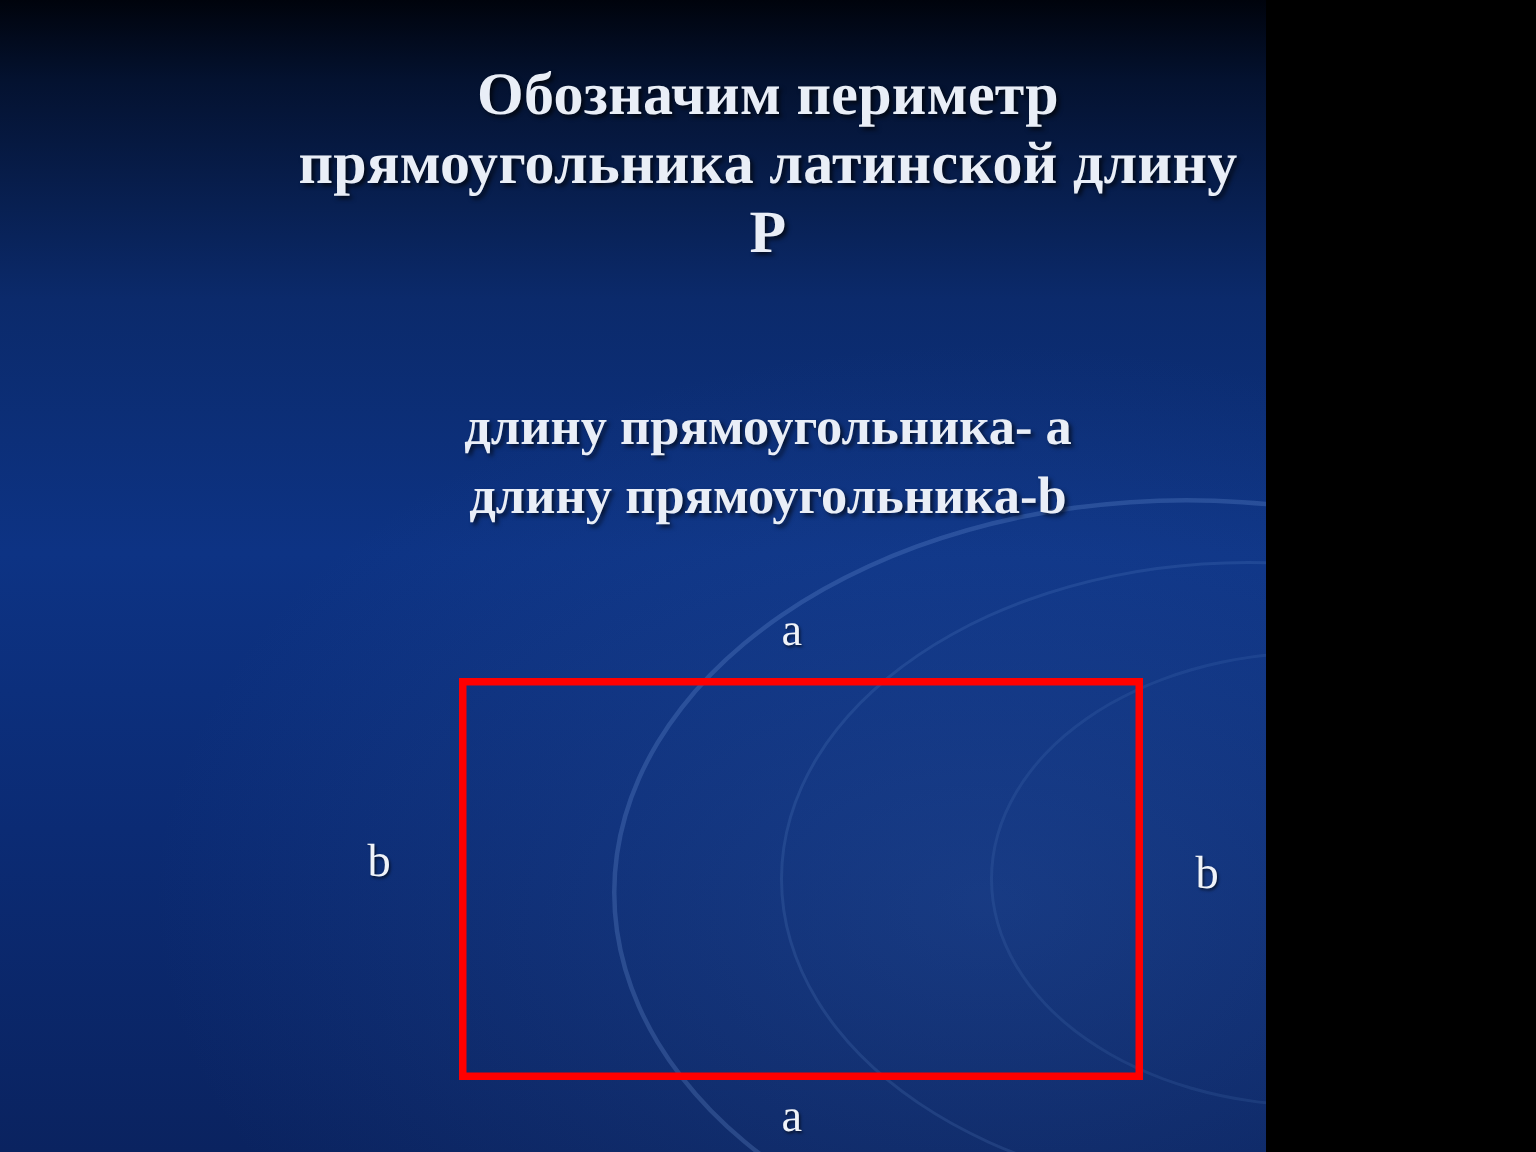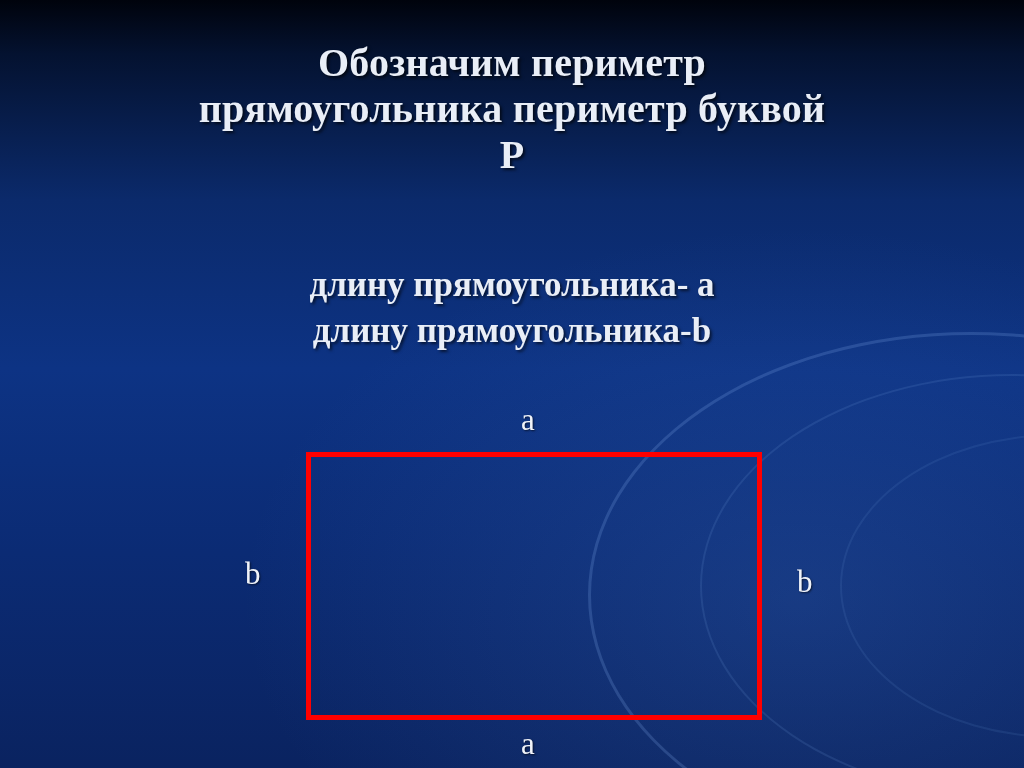--- a/index.html
+++ b/index.html
@@ -2,21 +2,21 @@
 <html><head>
 <meta charset="utf-8">
 <style>
   html, body {
     margin: 0;
     padding: 0;
     background: #000;
   }
   #slide {
     position: relative;
-    width: 1024px;
+    width: 844px;
     height: 768px;
     overflow: hidden;
     background:
       radial-gradient(ellipse 900px 600px at 78% 78%, rgba(70,120,200,0.22), rgba(70,120,200,0) 62%),
       linear-gradient(to bottom, #00030c 0%, #041230 7%, #0b2a6b 26%, #0d3384 48%, #0b2b74 72%, #0a2360 100%);
     font-family: "Liberation Serif", serif;
   }
 
   
   .swoosh {
@@ -101,21 +101,21 @@
 <body>
 
 <div id="slide">
 
   <div class="swoosh s1"></div>
   <div class="swoosh s2"></div>
   <div class="swoosh s3"></div>
 
   <div class="title-block">
     <div class="l1">Обозначим периметр</div>
-    <div class="l2">прямоугольника периметр буквой</div>
+    <div class="l2">прямоугольника латинской длину</div>
     <div class="l3">Р</div>
   </div>
 
   <div class="sub-block">
     <div>длину прямоугольника- а</div>
     <div>длину прямоугольника-b</div>
   </div>
 
   <div class="rect"></div>
 

